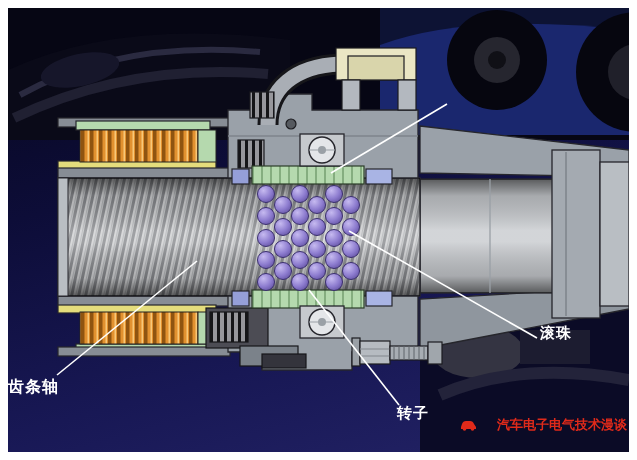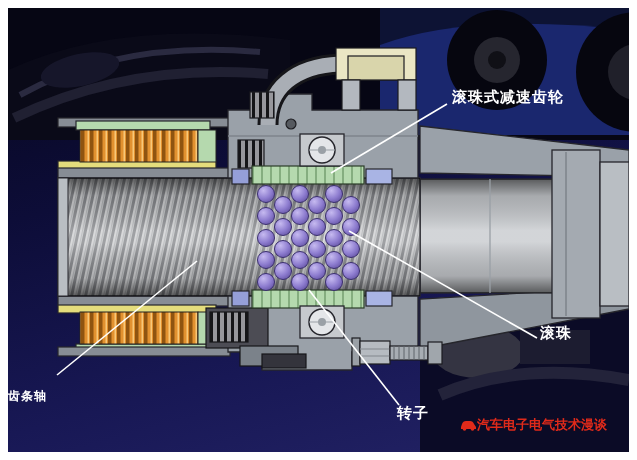--- a/index.html
+++ b/index.html
@@ -14,29 +14,29 @@
     overflow:hidden;
     background:linear-gradient(165deg,#06061c 0%,#0d0d38 35%,#181855 70%,#232366 100%);
   }
   .diagram { position:absolute; left:0; top:0; display:block; }
   .label {
     position:absolute; color:#ffffff; font-weight:bold; font-size:15px;
     letter-spacing:1px; white-space:nowrap; line-height:1.15;
   }
   .label-gear  { left:444px; top:80px; }
   .label-ball  { left:532px; top:316px; }
-  .label-rack  { left:0px;   top:382px; font-size:12px; }
+  .label-rack  { left:0px;   top:370px; font-size:16px; }
   .label-rotor { left:389px; top:396px;text-align:right; }
   .caption {
     position:absolute; left:152px; top:420px; width:380px; text-align:center;
     color:#f5f5ef; font-weight:bold; font-size:15px; letter-spacing:2px;
   }
   .watermark {
     position:absolute; left:452px; top:408px; display:flex; align-items:center;
-    gap:0; color:#e02a1a; font-weight:bold; font-size:13px; white-space:nowrap;
+    gap:20px; color:#e02a1a; font-weight:bold; font-size:13px; white-space:nowrap;
   }
   .watermark svg { display:block; flex:0 0 auto; }
 </style>
 </head>
 <body>
 
 <div class="frame">
   <div class="slide">
 
     <svg class="diagram" width="621" height="444" viewBox="8 8 621 444">
@@ -225,21 +225,20 @@
       </g>
 
       <g stroke="#ffffff" stroke-width="1.6">
         <line x1="447" y1="104" x2="331" y2="173"></line>
         <line x1="537" y1="338" x2="349" y2="231"></line>
         <line x1="57" y1="375" x2="197" y2="261"></line>
         <line x1="399" y1="405" x2="309" y2="290"></line>
       </g>
     </svg>
 
-    <div class="label label-gear">滚珠式减速齿轮</div>
     <div class="label label-ball">滚珠</div>
     <div class="label label-rack">齿条轴</div>
     <div class="label label-rotor">转子</div>
 
 
     <div class="watermark">
       <svg width="17" height="12" viewBox="0 0 17 12">
         <path d="M1,8 L2,5 Q3,2 6,2 L10,2 Q13,2 14,5 L16,8 L16,10 L1,10 Z" fill="#e02a1a"></path>
         <circle cx="4.5" cy="10" r="1.8" fill="#e02a1a"></circle>
         <circle cx="12.5" cy="10" r="1.8" fill="#e02a1a"></circle>

